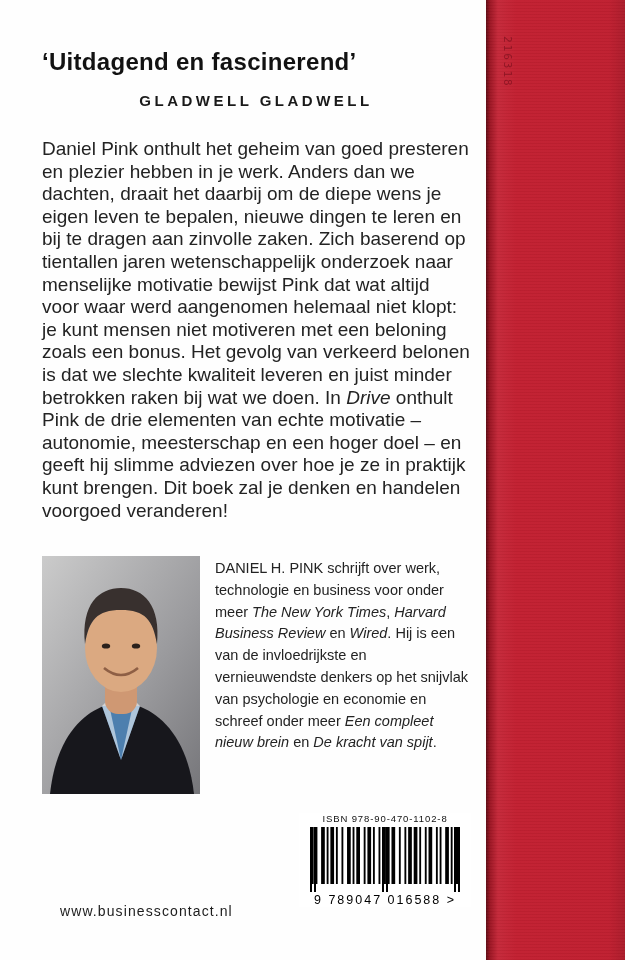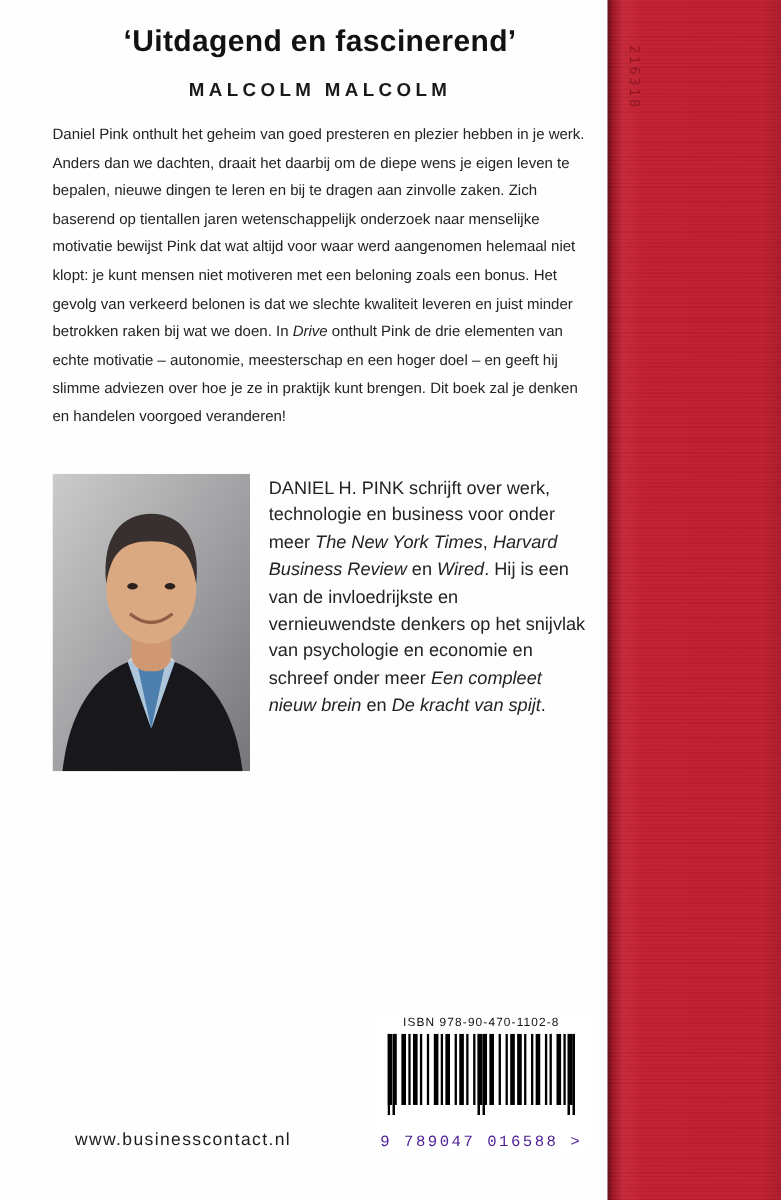--- a/index.html
+++ b/index.html
@@ -19,30 +19,30 @@
   .spine-code {
     position:absolute; top:36px; left:15px;
     writing-mode:vertical-rl; text-orientation:mixed;
     font-family:"DejaVu Sans Mono","Liberation Mono",monospace;
     font-size:11px; letter-spacing:2px; color:#6e0b18; opacity:.6;
   }
 
   .content { position:absolute; left:42px; top:0; width:428px; }
 
   .quote {
-    margin-top:20px; text-align:center;
+    margin-top:48px; text-align:left;
     font-size:24px; font-weight:bold; letter-spacing:.3px; color:#121212;
   }
   .quote-author {
     margin-top:16px; text-align:center;
     font-size:15px; font-weight:bold; letter-spacing:3.5px; color:#1a1a1a;
   }
 
   .blurb {
-    margin-top:15px; font-size:12px; line-height:22.6px; color:#232323;
+    margin-top:29px; font-size:19px; line-height:22.6px; color:#232323;
     text-align:left;
   }
   .blurb em, .bio em { font-style:italic; }
 
   .author-section { margin-top:34px; display:flex; gap:15px; }
   .photo { flex:none; width:158px; height:238px; display:block; }
   .bio { font-size:14.5px; line-height:21.8px; color:#232323; padding-top:2px; }
 
   .publisher-logo {
     position:absolute; left:42px; top:851px;
@@ -51,34 +51,34 @@
   }
   .website {
     position:absolute; left:60px; top:903px;
     font-size:14px; letter-spacing:1.1px; color:#1c1c1c;
   }
 
   .barcode-block { position:absolute; left:299px; top:813px; width:172px; text-align:center; background:#fff; }
   .isbn-label { font-size:9.5px; letter-spacing:.9px; color:#111; }
   .bars { display:block; margin:3px auto 0; }
   .digits {
-    margin-top:15px;
-    font-family:Liberation Mono, monospace;
-    font-size:12.5px; letter-spacing:2px; color:#4c1d95;
+    margin-top:1px;
+    font-family:Liberation Sans, sans-serif;
+    font-size:12.5px; letter-spacing:2px; color:#000000;
   }
 </style>
 </head>
 <body>
 
 <div class="cover">
 
   <div class="content">
 
     <div class="quote">‘Uitdagend en fascinerend’</div>
-    <div class="quote-author">MALCOLM MALCOLM</div>
+    <div class="quote-author">GLADWELL GLADWELL</div>
 
     <p class="blurb"><span>Daniel Pink onthult het geheim van goed presteren en plezier hebben in je werk. Anders dan we dachten, draait het daarbij om de diepe wens je eigen leven te bepalen, nieuwe dingen te leren en bij te dragen aan zinvolle zaken. Zich baserend op tientallen jaren wetenschappelijk onderzoek naar menselijke motivatie bewijst Pink dat wat altijd voor waar werd aangenomen helemaal niet klopt: je kunt mensen niet motiveren met een beloning zoals een bonus. Het gevolg van verkeerd belonen is dat we slechte kwaliteit leveren en juist minder betrokken raken bij wat we doen. In </span><em>Drive</em><span> onthult Pink de drie elementen van echte motivatie – autonomie, meesterschap en een hoger doel – en geeft hij slimme adviezen over hoe je ze in praktijk kunt brengen. Dit boek zal je denken en handelen voorgoed veranderen!</span></p>
 
     <div class="author-section">
       <svg class="photo" viewBox="0 0 158 238" aria-hidden="true">
         <defs>
           <linearGradient id="pbg" x1="0" y1="0" x2="1" y2="1">
             <stop offset="0" stop-color="#cbcbcb"></stop>
             <stop offset="0.6" stop-color="#9a9a9d"></stop>
             <stop offset="1" stop-color="#76767a"></stop>

